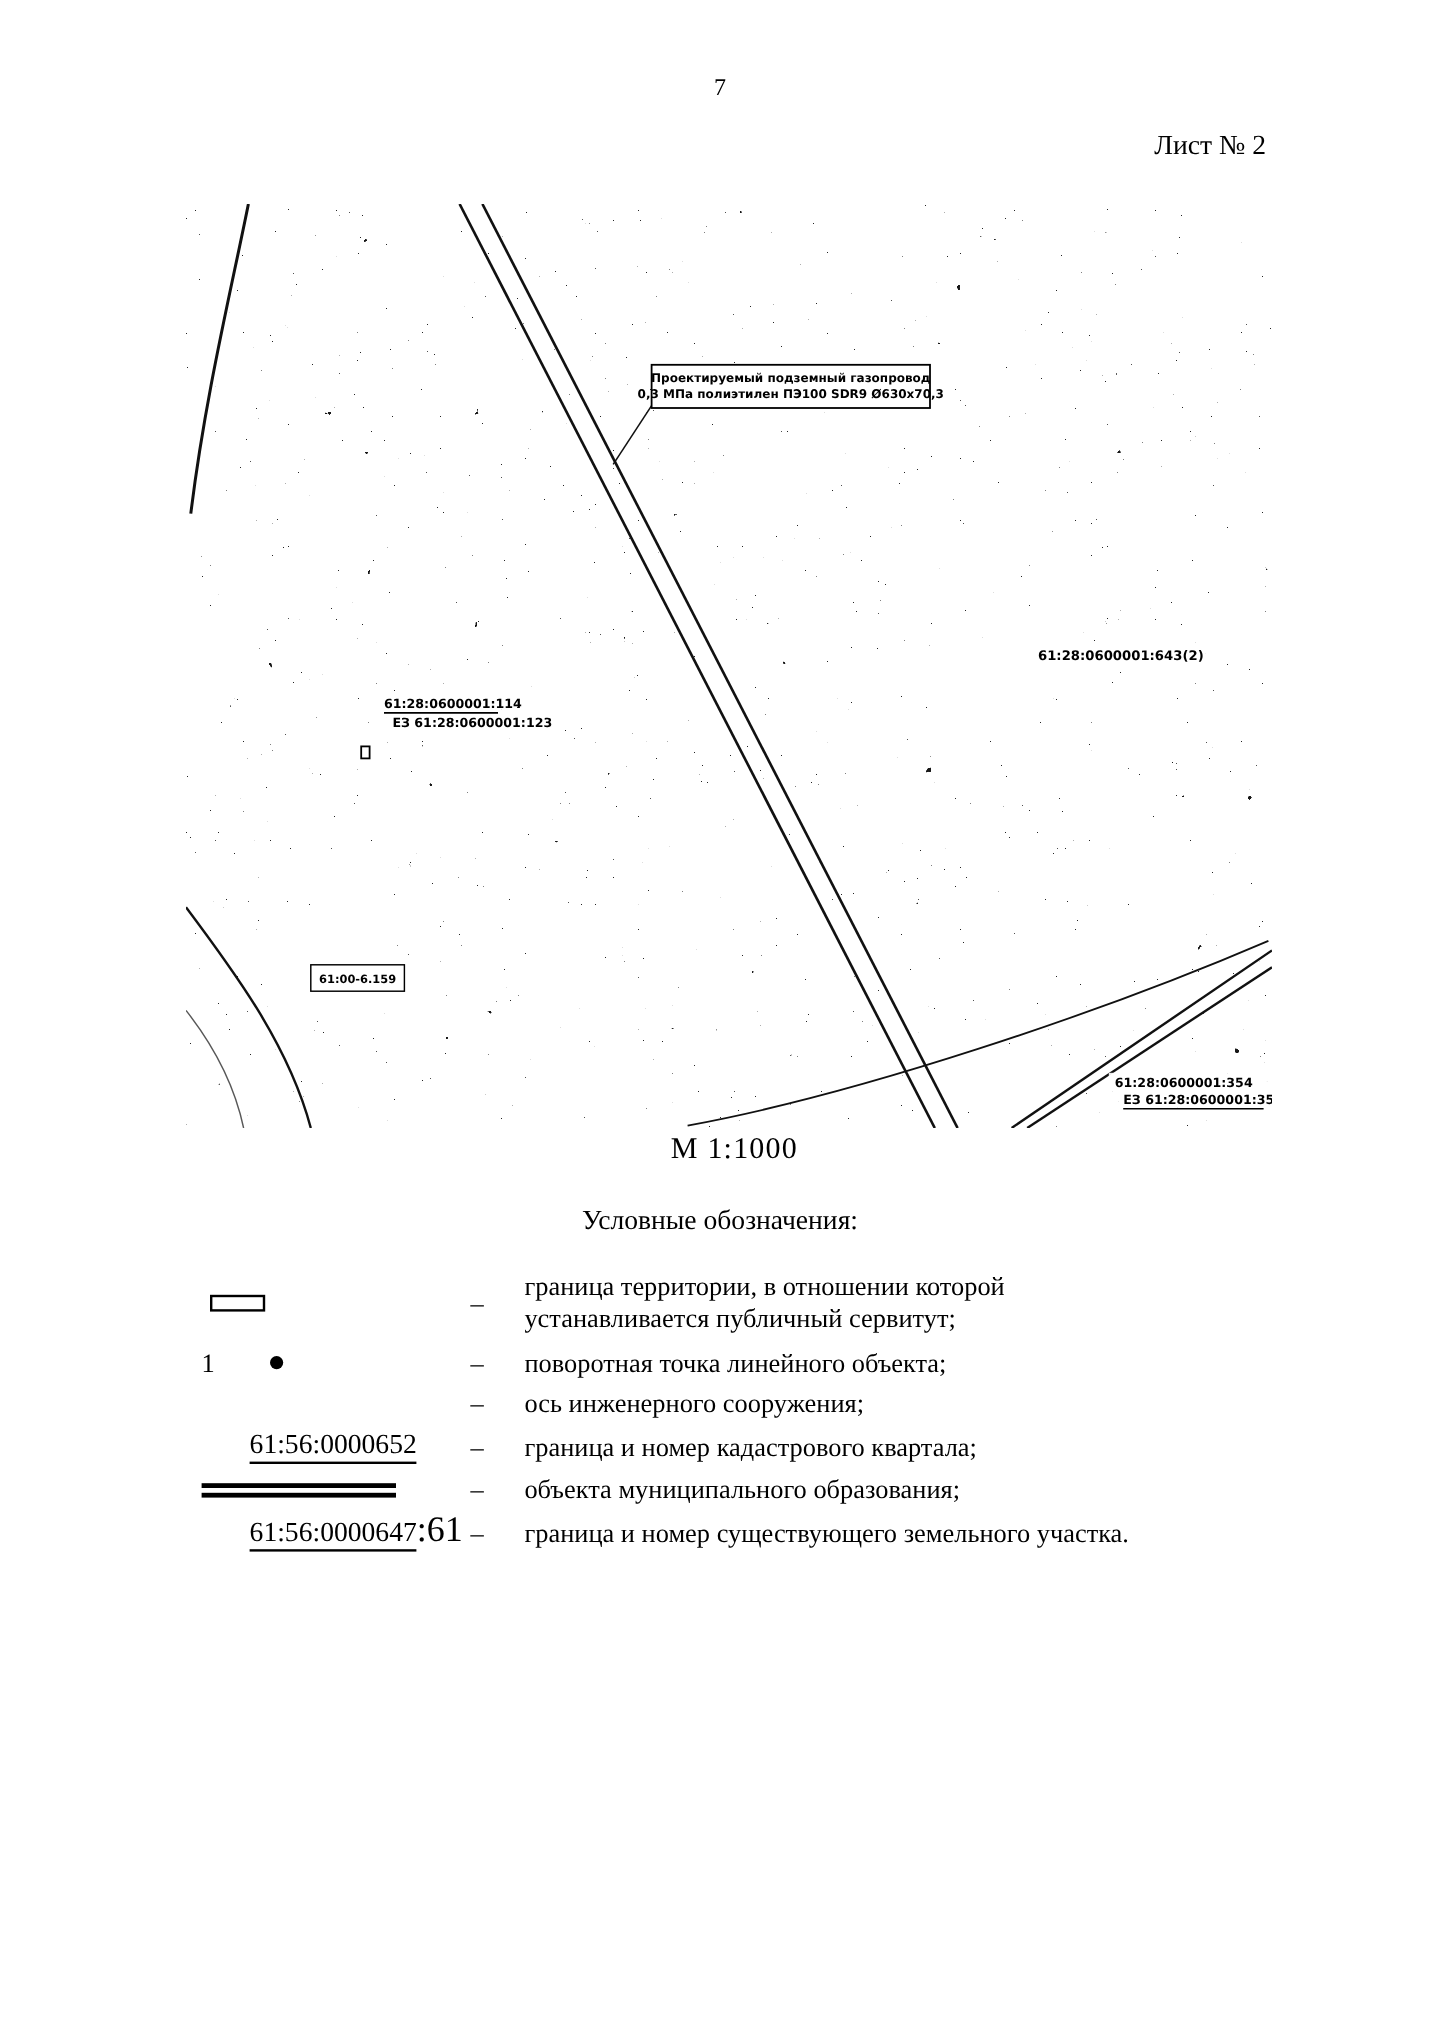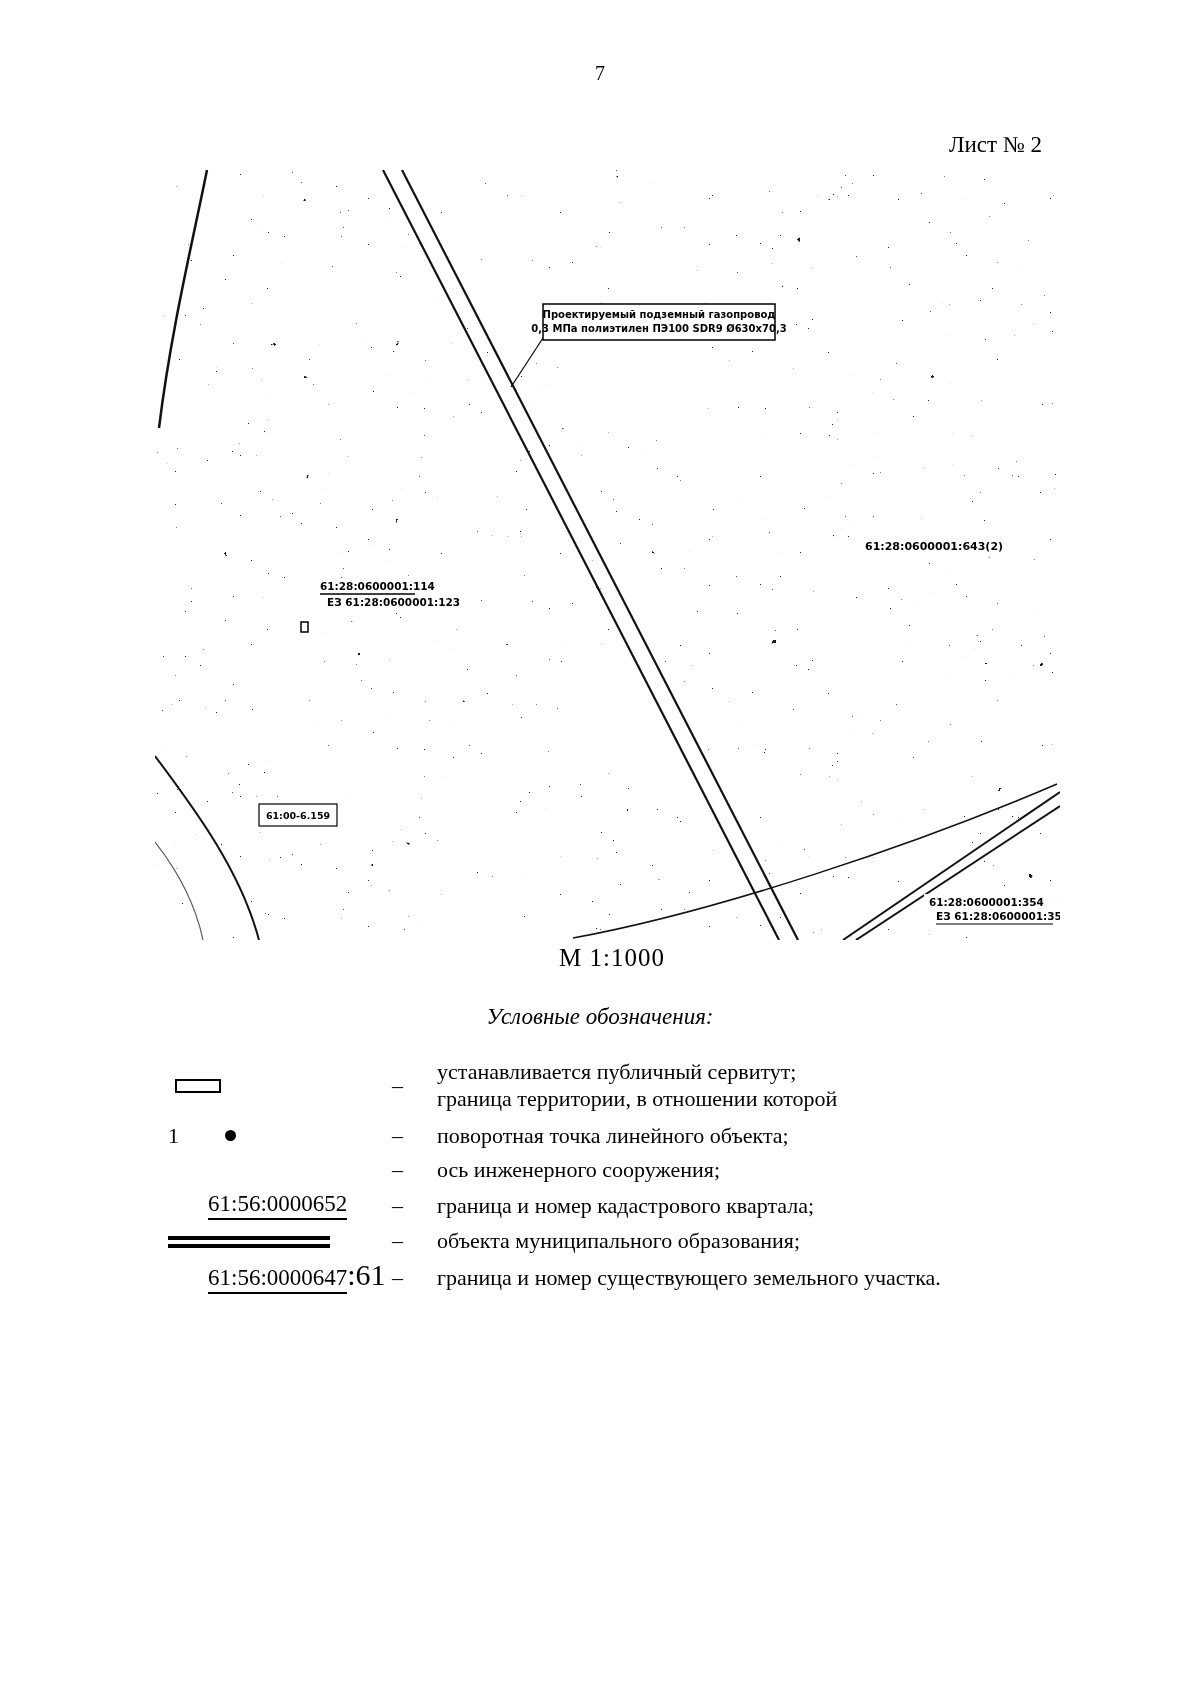--- a/index.html
+++ b/index.html
@@ -3,24 +3,24 @@
 <meta charset="utf-8">
 <style>
   * { margin:0; padding:0; box-sizing:border-box; }
   html, body { background:#ffffff; }
   body {
     width:1200px; height:1698px; position:relative;
     font-family:"Liberation Serif", serif; color:#000;
     overflow:hidden;
   }
   .page-number { position:absolute; top:62px; left:0; right:0; text-align:center; font-size:20px; }
-  .sheet-label { position:absolute; top:108px; right:158px; font-size:23px;margin-top:24px; }
+  .sheet-label { position:absolute; top:108px; right:145px; font-size:23px; }
   .map-wrap { position:absolute; left:155px; top:170px; width:905px; height:770px;text-align:center; }
   .scale-label { position:absolute; top:944px; left:0; right:0; text-align:center; font-size:25px; letter-spacing:1px;margin-left:24px; }
-  .legend-title { position:absolute; top:1004px; left:0; right:0; text-align:center; font-size:23px;font-style:italic; }
+  .legend-title { position:absolute; top:1004px; left:0; right:0; text-align:center; font-size:23px; }
   .legend { position:absolute; left:168px; top:1058px; width:895px; font-size:22px; line-height:27px; }
   .lrow { display:grid; grid-template-columns:224px 45px 1fr; align-items:center; margin-bottom:7px; min-height:27px; }
   .lrow.first { margin-bottom:10px; }
   .sym-rect { display:inline-block; width:46px; height:14px; border:2.5px solid #000; margin-left:7px; }
   .point-sym { display:flex; align-items:center; }
   .dot { width:11px; height:11px; background:#000; border-radius:50%; margin-left:46px; }
   .code { font-size:23px; border-bottom:2.5px solid #000; padding-bottom:1px; display:inline-block;margin-left:40px; }
   .code-suffix { font-size:30px; }
   .muni-line { width:162px; height:12px; border-top:4px solid #000; border-bottom:4px solid #000; }
   .ltext div { white-space:nowrap; }
@@ -87,22 +87,22 @@
 
 <div class="scale-label">М 1:1000</div>
 <div class="legend-title">Условные обозначения:</div>
 
 <div class="legend">
 
   <div class="lrow first">
     <div><span class="sym-rect"></span></div>
     <div>–</div>
     <div class="ltext">
+      <div>граница территории, в отношении которой</div>
       <div>устанавливается публичный сервитут;</div>
-      <div>граница территории, в отношении которой</div>
     </div>
   </div>
 
   <div class="lrow">
     <div class="point-sym">
       <span>1</span>
       <span class="dot"></span>
     </div>
     <div>–</div>
     <div class="ltext">

